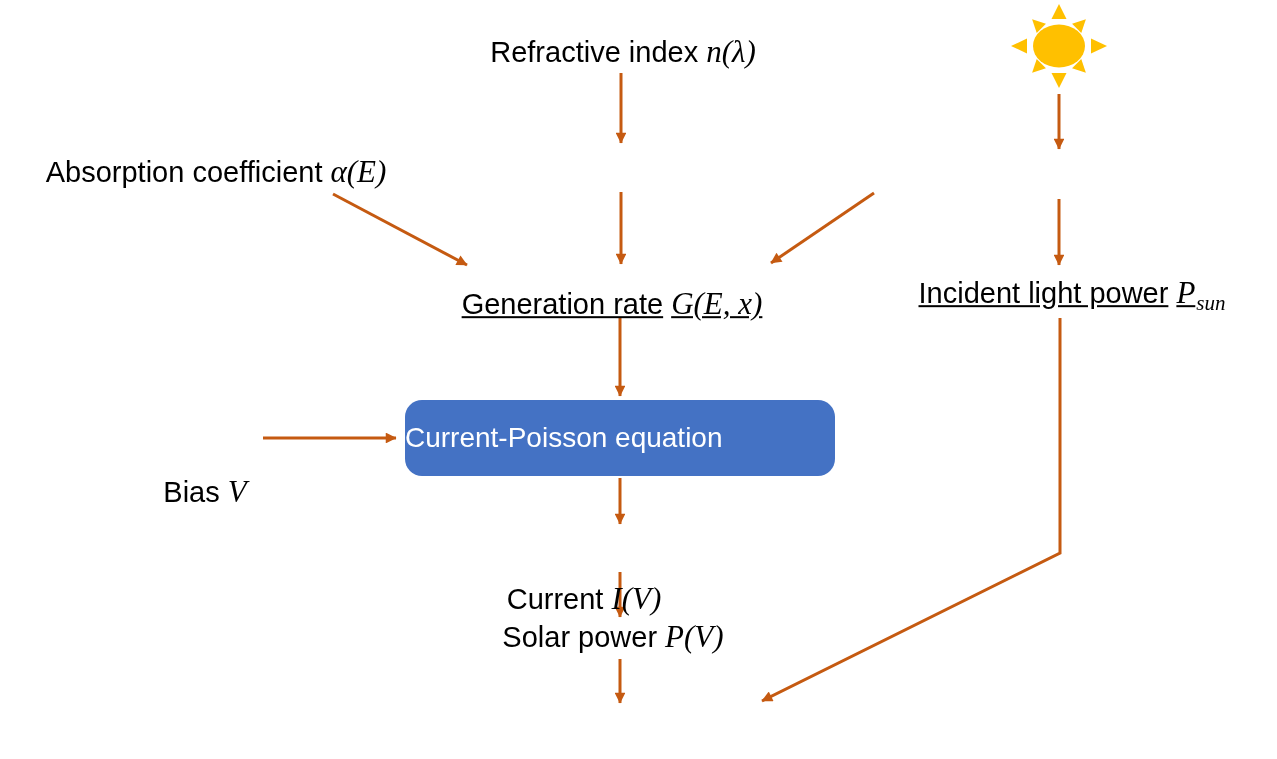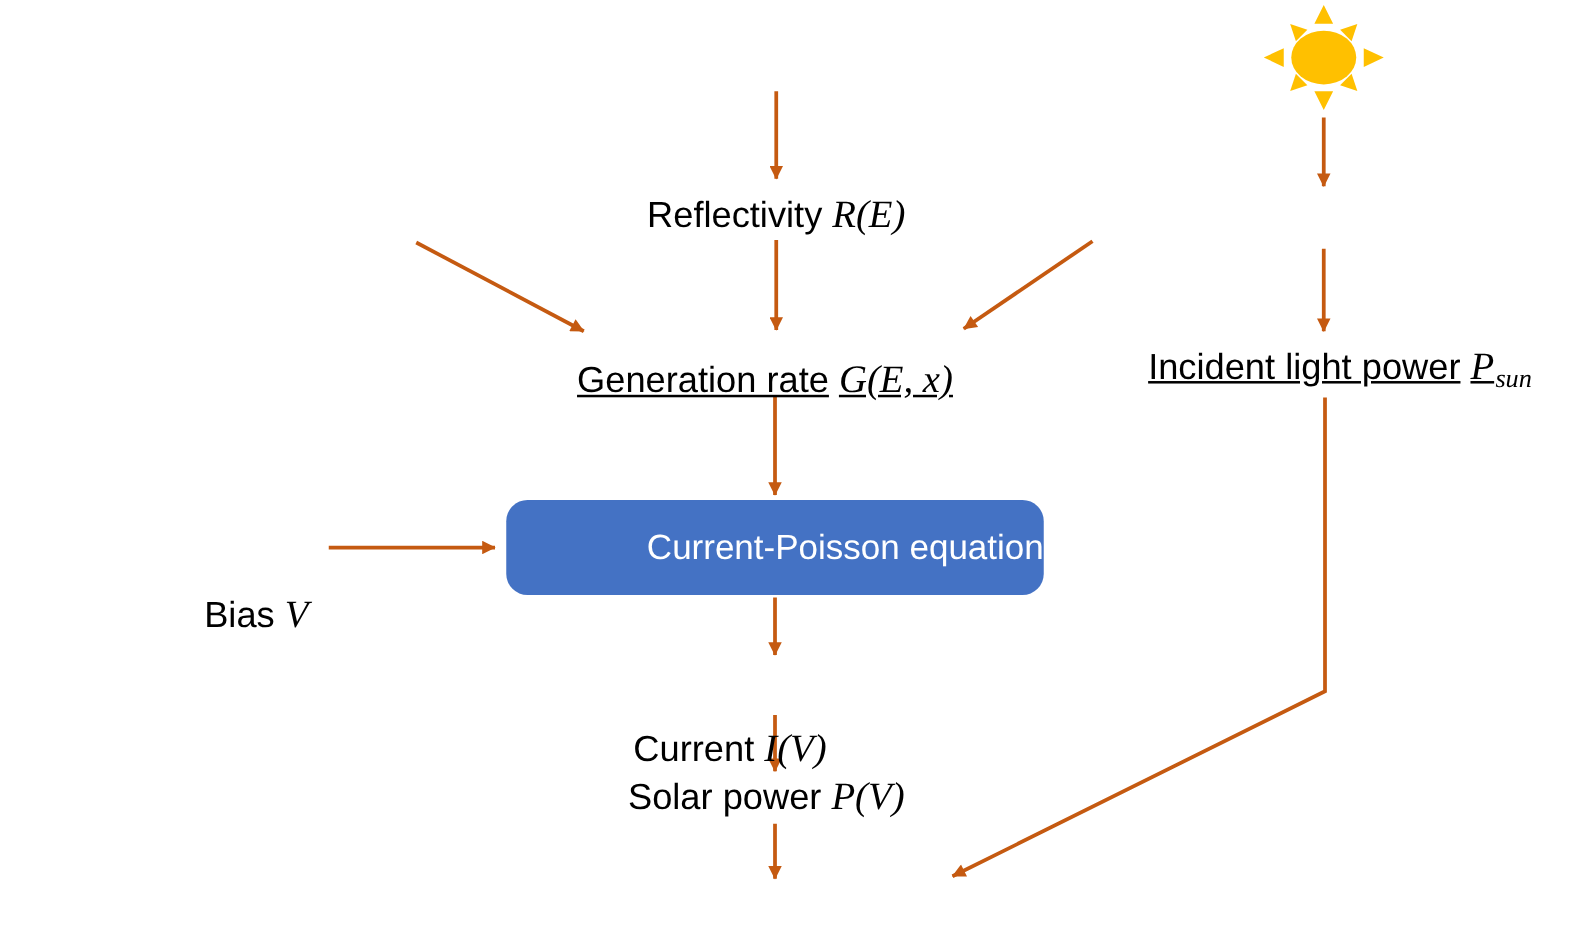--- a/index.html
+++ b/index.html
@@ -67,21 +67,21 @@
   #n-power        { left: 613px;  top: 637px; }
   #n-efficiency   { left: 622px;  top: 730px; }
   .process-box {
     position: absolute;
     left: 405px; top: 400px;
     width: 430px; height: 76px;
     background: var(--c-box_fill);
     border-radius: 17px;
     display: flex;
     align-items: center;
-    justify-content: flex-end;
+    justify-content: flex-start;
     color: var(--c-box_text);
     font-size: 28px;
     font-family: "Liberation Sans", "DejaVu Sans", sans-serif;
   }
   .sun {
     position: absolute;
     left: 1007px; top: 2px;
     width: 104px; height: 88px;
   }
   .sun ellipse, .sun polygon { fill: var(--c-sun); }
@@ -116,25 +116,28 @@
     <polygon points="52,86 44.5,71 59.5,71"></polygon>
     <polygon points="4,44 20,36.5 20,51.5"></polygon>
     <polygon points="100,44 84,36.5 84,51.5"></polygon>
     <polygon points="52,6 45.5,19 58.5,19" transform="rotate(45 52 44)"></polygon>
     <polygon points="52,6 45.5,19 58.5,19" transform="rotate(135 52 44)"></polygon>
     <polygon points="52,6 45.5,19 58.5,19" transform="rotate(225 52 44)"></polygon>
     <polygon points="52,6 45.5,19 58.5,19" transform="rotate(315 52 44)"></polygon>
     <ellipse cx="52" cy="44" rx="26" ry="21.5"></ellipse>
   </svg>
 
+  <div class="node" id="n-refractive">
+    <span class="lbl">Refractive index</span><span class="math">n(λ)</span>
+  </div>
 
+  <div class="node" id="n-absorption">
+    <span class="lbl">Absorption coefficient</span><span class="math">α(E)</span>
+  </div>
 
-  <div class="node" id="n-reflectivity">
-    <span class="lbl">Reflectivity</span><span class="math">R(E)</span>
-  </div>
 
 
   <div class="node" id="n-generation">
     <span class="lbl">Generation rate</span><span class="math">G(E, x)</span>
   </div>
 
   <div class="node" id="n-incident">
     <span class="lbl">Incident light power</span><span class="math">P</span><span class="math-sub">sun</span>
   </div>
 

